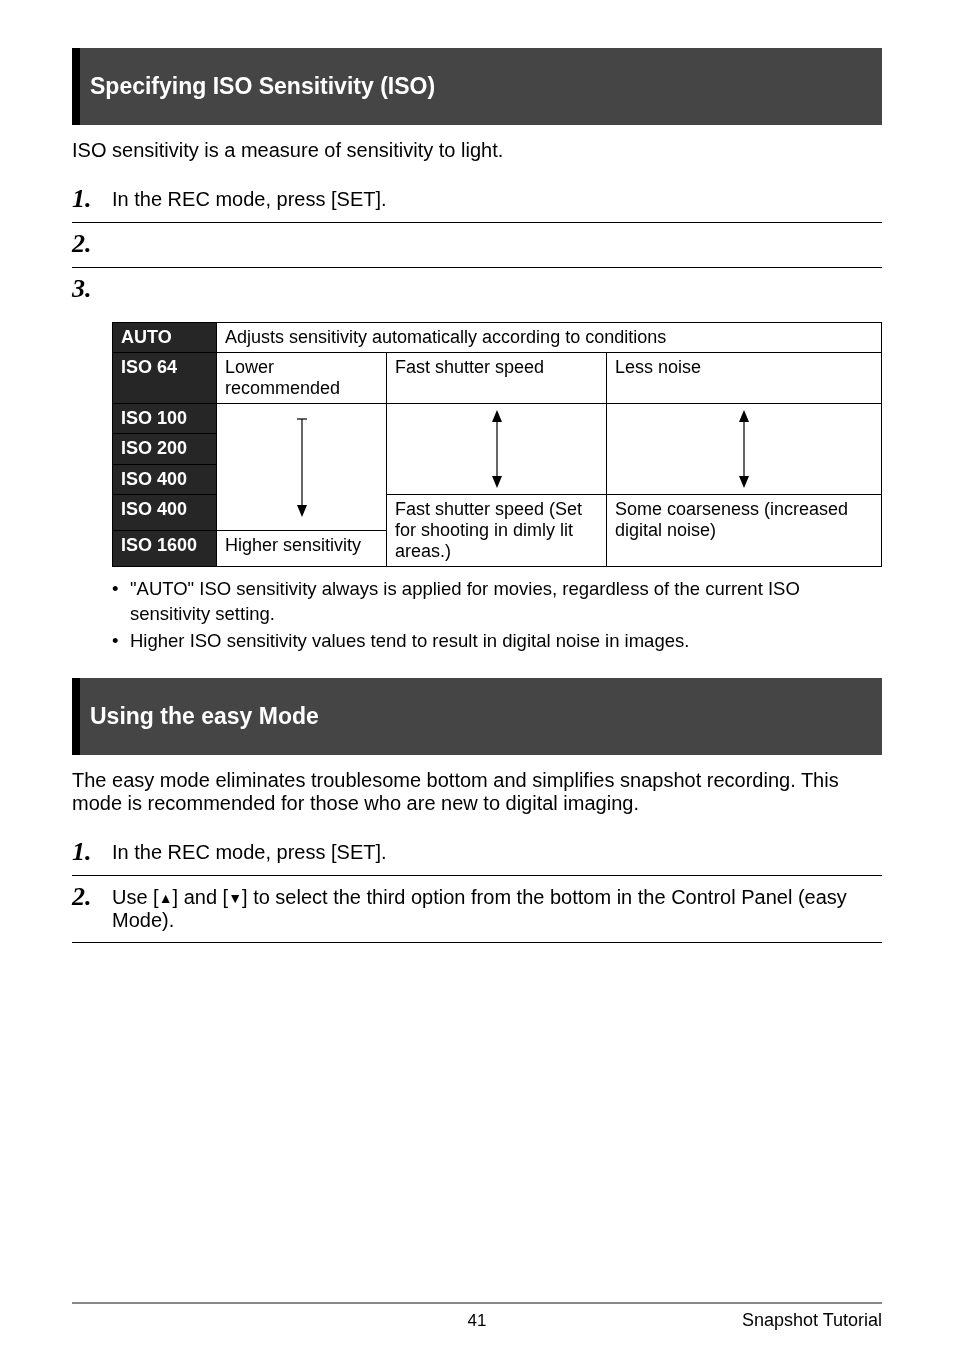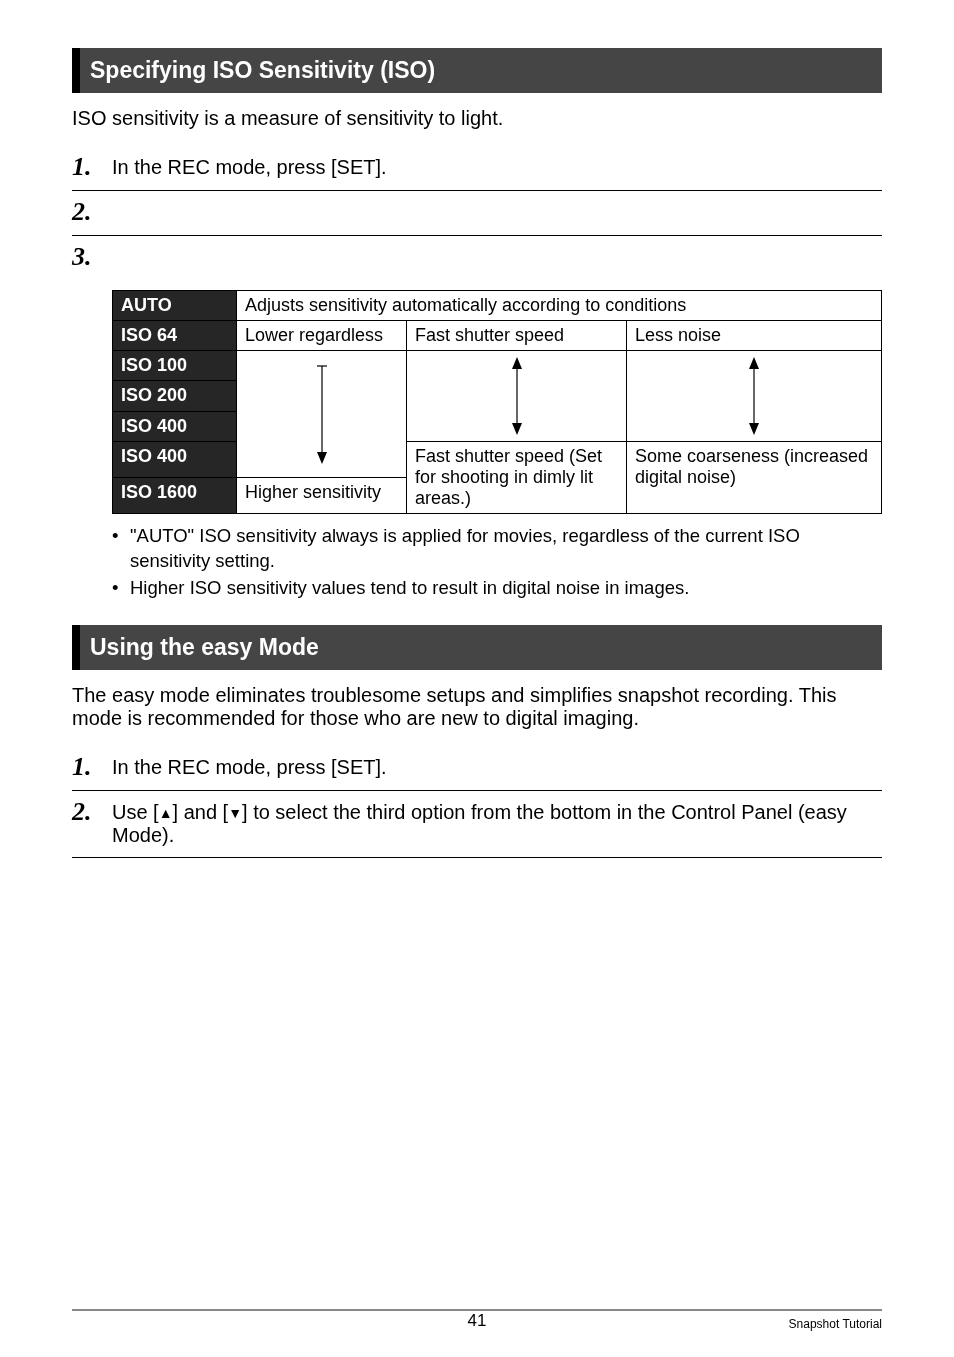--- a/index.html
+++ b/index.html
@@ -10,21 +10,21 @@
     background: #fff;
     color: #000;
     position: relative;
     padding: 48px 72px 0 72px;
   }
   .section-bar {
     background: #454545;
     color: #fff;
     font-size: 23px;
     font-weight: bold;
-    padding: 9px 10px;
+    padding: 25px 10px;
     margin-bottom: 14px;
     border-left: 8px solid #000;
   }
   .intro {
     font-size: 20px;
     margin-bottom: 16px;
   }
   .step {
     display: flex;
     gap: 12px;
@@ -60,21 +60,21 @@
     border: 1.5px solid #000;
     font-size: 18px;
     padding: 4px 8px;
     vertical-align: top;
   }
   td.hdr {
     background: #262626;
     color: #fff;
     font-weight: bold;
     white-space: nowrap;
-    width: 124px;
+    width: 104px;
   }
   td.arrowcell {
     text-align: center;
     vertical-align: middle;
     padding: 6px 4px;
   }
   .arrow-svg { display: block; margin: 0 auto; }
   .notes {
     margin-left: 40px;
     margin-top: 8px;
@@ -95,31 +95,31 @@
     top: 0;
   }
   .footer {
     position: absolute;
     bottom: 26px;
     left: 72px;
     right: 72px;
     border-top: 2px solid #888;
     padding-top: 6px;
     display: flex;
-    align-items: flex-end;
+    align-items: center;
   }
   .page-num {
     position: absolute;
     left: 50%;
     transform: translateX(-50%);
     font-size: 17px;
   }
   .footer-label {
     margin-left: auto;
-    font-size: 12px;
+    font-size: 18px;
   }
 </style>
 </head>
 <body>
 
 <div class="section-bar">Specifying ISO Sensitivity (ISO)</div>
 <p class="intro">ISO sensitivity is a measure of sensitivity to light.</p>
 
 <div class="step">
   <div class="step-num">1.</div>
@@ -136,21 +136,21 @@
 
 <div class="table-wrap">
 <table>
   <tbody>
         <tr>
     <td class="hdr">AUTO</td>
     <td colspan="3">Adjusts sensitivity automatically according to conditions</td>
   </tr>
   <tr>
     <td class="hdr">ISO 64</td>
-    <td style="width:170px">Lower regardless</td>
+    <td style="width:170px">Lower recommended</td>
     <td style="width:220px">Fast shutter speed</td>
     <td>Less noise</td>
   </tr>
   <tr>
     <td class="hdr">ISO 100</td>
     <td rowspan="4" class="arrowcell">
       <svg class="arrow-svg" width="16" height="100" viewBox="0 0 16 100">
               <line x1="8" y1="2" x2="8" y2="90" stroke="#000" stroke-width="1.2"></line>
               <polygon points="8,100 3,88 13,88" fill="#000"></polygon>
               <line x1="3" y1="2" x2="13" y2="2" stroke="#000" stroke-width="1.2"></line>
@@ -189,21 +189,21 @@
 </tbody>
     </table>
 </div>
 
 <ul class="notes">
   <li>"AUTO" ISO sensitivity always is applied for movies, regardless of the current ISO sensitivity setting.</li>
   <li>Higher ISO sensitivity values tend to result in digital noise in images.</li>
 </ul>
 
 <div class="section-bar">Using the easy Mode</div>
-<p class="intro">The easy mode eliminates troublesome setups and simplifies snapshot recording. This mode is recommended for those who are new to digital imaging.</p>
+<p class="intro">The easy mode eliminates troublesome bottom and simplifies snapshot recording. This mode is recommended for those who are new to digital imaging.</p>
 
 <div class="step">
   <div class="step-num">1.</div>
   <div class="step-body">In the REC mode, press [SET].</div>
 </div>
 
 <div class="step">
   <div class="step-num">2.</div>
   <div class="step-body">
     <span>Use [</span><span class="tri">▲</span><span>] and [</span><span class="tri">▼</span><span>] to select the third option from the bottom in the Control Panel (easy Mode).</span>

